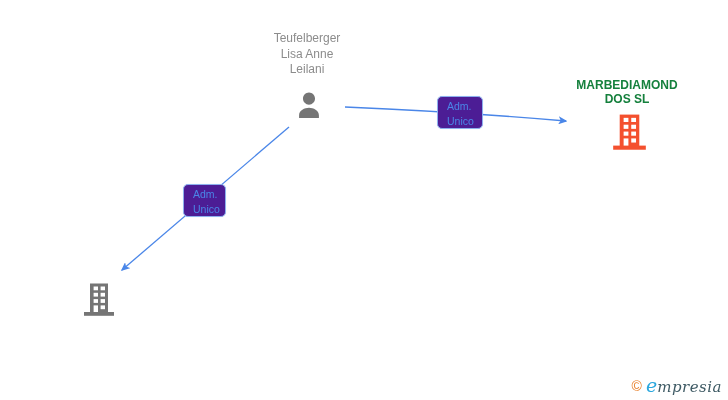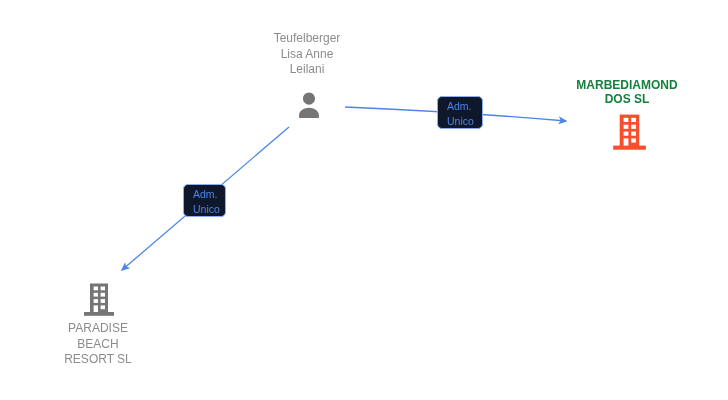--- a/index.html
+++ b/index.html
@@ -32,21 +32,21 @@
   .node-label.bold {
     font-weight: bold;
     color: #15803d;
     line-height: 14px;
   }
   .icon-gray { color: #757575; }
   .icon-orange { color: #f4502e; }
   .edge-label {
     position: absolute;
     z-index: 3;
-    background: #0f172a;
+    background: #4c1d95;
     border: 1px solid #8db1ee;
     border-radius: 5px;
     color: #4a86e8;
     font-size: 10.5px;
     line-height: 14.5px;
     padding: 2px 4px 2px 9px;
     white-space: pre-line;
     box-shadow: 0 0 1px rgba(141,177,238,0.35);
   }
   #edge-label-1 { left: 437px; top: 96px; width: 46px; height: 33px; }
@@ -145,18 +145,18 @@
         <rect x="18.6" y="4" width="4.4" height="3.8"></rect>
         <rect x="11.6" y="10.3" width="4.4" height="3.8"></rect>
         <rect x="18.6" y="10.3" width="4.4" height="3.8"></rect>
         <rect x="11.6" y="16.6" width="4.4" height="3.8"></rect>
         <rect x="18.6" y="16.6" width="4.4" height="3.8"></rect>
         <rect x="11.6" y="22.9" width="4.4" height="6.6"></rect>
         <rect x="18.6" y="22.9" width="4.4" height="3.8"></rect>
       </g>
     </svg>
   </div>
-  <div id="company2-label" class="node node-label">PARADISE
-BEACH
-RESORT SL</div>
 
+  <div id="footer-logo">
+    <span class="copy">©</span><span class="brand-e">e</span><span class="brand-rest">mpresia</span>
+  </div>
 
 </div>
 
 </body></html>

